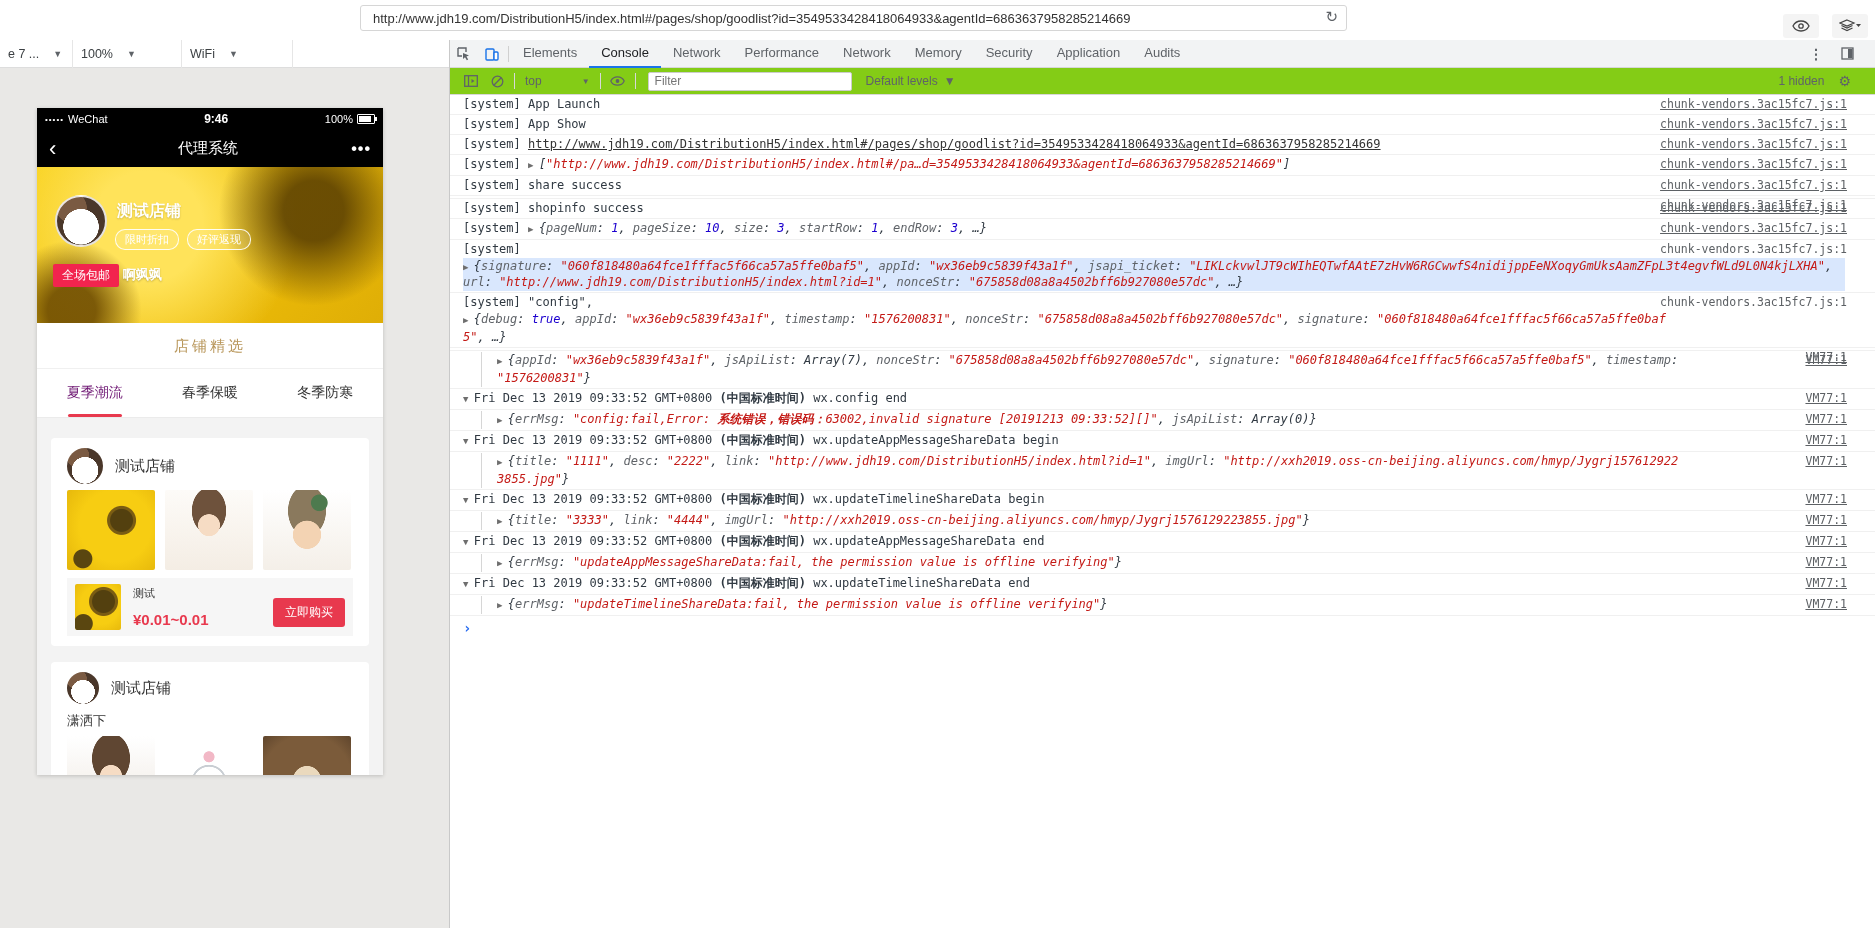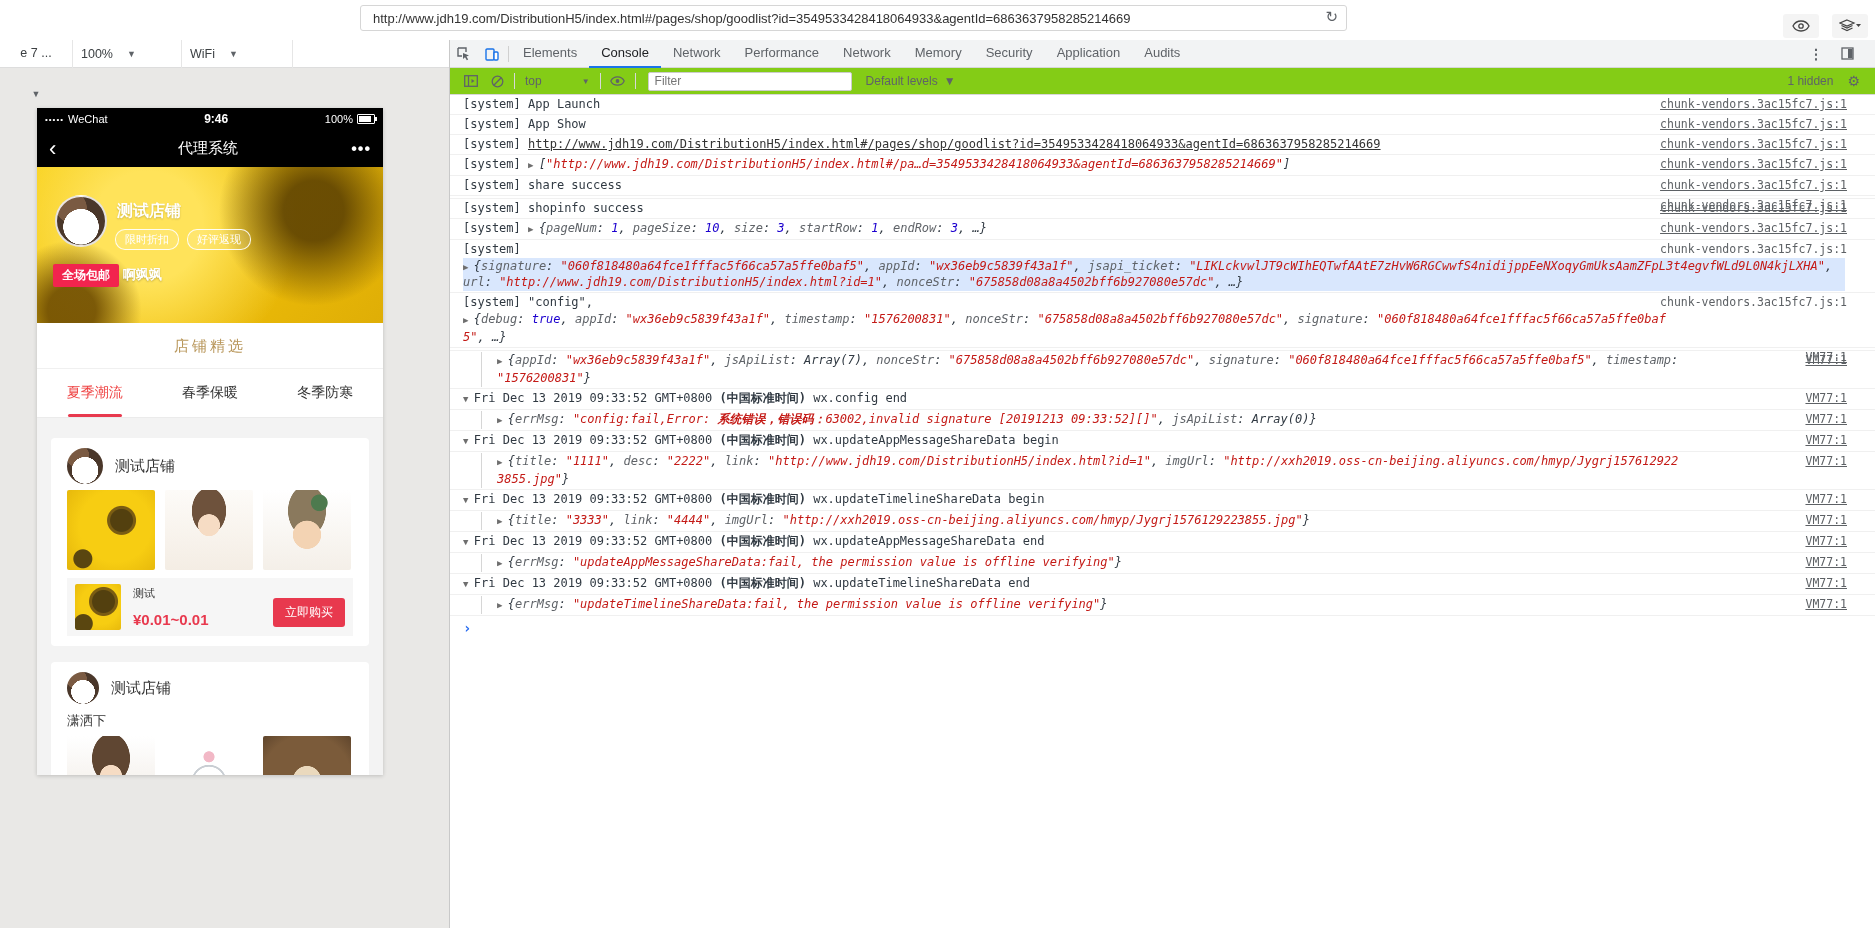--- a/index.html
+++ b/index.html
@@ -33,26 +33,26 @@
     radial-gradient(circle at 80% 28%, rgba(84,58,2,.85) 0 30px, rgba(84,58,2,0) 95px),
     radial-gradient(circle at 10% 92%, rgba(110,76,2,.9) 0 24px, rgba(110,76,2,0) 70px),
     radial-gradient(circle at 32% 38%, #ffe35a 0 55px, rgba(255,227,90,0) 150px),
     linear-gradient(135deg,#f8d018,#eebd08 55%,#dfae06);}
   .b-avatar{position:absolute;left:18px;top:28px;width:48px;height:48px;border-radius:50%;border:2px solid rgba(255,255,255,.85);
     background:radial-gradient(circle at 50% 62%, #fff 0 46%, rgba(255,255,255,0) 47%),
                radial-gradient(circle at 30% 22%, #7a5a42 0 30%, rgba(0,0,0,0) 31%),#4a372a;}
   .b-shop{position:absolute;left:80px;top:34px;color:#fff;font-size:16px;font-weight:bold;text-shadow:0 1px 2px rgba(0,0,0,.2);}
   .b-badges{position:absolute;left:78px;top:62px;display:flex;gap:8px;}
   .pill{border:1px solid rgba(255,255,255,.9);color:#fff;border-radius:10px;font-size:11px;padding:2px 9px;background:rgba(255,255,255,.12);}
-  .b-promo{position:absolute;left:16px;top:97px;background:#f2244e;color:#fff;font-size:12px;padding:3px 9px;border-radius:2px;font-weight:bold;}
+  .b-promo{position:absolute;left:16px;top:97px;background:#f2244e;color:#fff;font-size:12px;padding:3px 9px;border-radius:2px;font-weight:normal;}
   .b-desc{position:absolute;left:86px;top:99px;color:#fff;font-size:13px;font-weight:bold;text-shadow:0 1px 2px rgba(0,0,0,.25);}
   .sectitle{height:45px;line-height:45px;text-align:center;color:#b8965a;font-size:15px;letter-spacing:3px;background:#fff;border-bottom:1px solid #f0f0f0;}
   .ptabs{height:48px;display:flex;background:#fff;border-bottom:1px solid #ebebeb;}
   .ptab{flex:1;text-align:center;line-height:46px;font-size:14px;color:#333;cursor:pointer;position:relative;}
-  .ptab.act{color:#ef4444;}
+  .ptab.act{color:#701a75;}
   .ptab.act::after{content:"";position:absolute;left:50%;margin-left:-27px;bottom:0;width:54px;height:3px;background:#e8394e;border-radius:2px;}
   .pbody{background:#f3f3f3;padding:20px 14px;height:100%;box-sizing:border-box;}
   .scard{background:#fff;border-radius:4px;padding:10px 16px;}
   .scard + .scard{margin-top:16px;}
   .chead{display:flex;align-items:center;gap:12px;}
   .cavatar{width:36px;height:36px;border-radius:50%;
     background:radial-gradient(circle at 50% 62%, #fff 0 46%, rgba(255,255,255,0) 47%),
                radial-gradient(circle at 30% 22%, #7a5a42 0 30%, rgba(0,0,0,0) 31%),#4a372a;}
   .cavatar.sm{width:32px;height:32px;}
   .cname{font-size:15px;color:#333;}
@@ -95,21 +95,21 @@
   .dtab.act{color:#202124;border-bottom-color:#1a73e8;}
   .dtright{margin-left:auto;display:flex;align-items:center;gap:6px;padding-right:14px;}
   .vdots{font-size:14px;color:#5f6368;font-weight:bold;cursor:pointer;padding:0 4px;}
   .ctoolbar{position:absolute;left:0;top:28px;width:100%;height:27px;background:#84cc16;border-bottom:1px solid #d7d7d7;box-sizing:border-box;display:flex;align-items:center;font-size:12px;color:#5f6368;}
   .cticon{width:26px;height:26px;display:flex;align-items:center;justify-content:center;cursor:pointer;}
   .ctsep{width:1px;height:16px;background:#d8d8d8;margin:0 4px;}
   .ctx{display:flex;align-items:center;gap:40px;padding:0 6px;cursor:pointer;}
   .ctx .car{font-size:8px;color:#5f6368;}
   .cfilter{width:190px;height:15px;border:1px solid #ccc;border-radius:2px;background:#fff;font:12px "Liberation Sans",sans-serif;color:#333;padding:1px 6px;outline:none;margin-left:8px;}
   .clevels{display:flex;align-items:center;gap:6px;margin-left:14px;cursor:pointer;}
-  .ctright{margin-left:auto;display:flex;align-items:center;gap:14px;padding-right:15px;}
+  .ctright{margin-left:auto;display:flex;align-items:center;gap:14px;padding-right:24px;}
   .gear{font-size:14px;color:#5f6368;cursor:pointer;}
   
   .crows{position:absolute;left:0;top:55px;width:100%;bottom:0;overflow:hidden;}
   .crow{position:relative;padding:1px 190px 1px 13px;border-bottom:1px solid #f0f0f0;
         font-family:"DejaVu Sans Mono",monospace;font-size:12px;color:#303942;}
   .cline{line-height:17px;white-space:pre-wrap;word-break:break-all;}
   .cline.hl{background:#d9e7fd;margin-right:-160px;line-height:15px;padding:1px 0;}
   .crow.ind .cline{margin-left:18px;border-left:1px solid #d6d6d6;padding-left:15px;}
   .c-sy,.c-t{color:#303942;}
   .c-tb{color:#303942;font-weight:bold;}
@@ -149,21 +149,21 @@
           <path d="M8 1L15 4 8 7 1 4z M2.5 6.5L8 9l5.5-2.5 M2.5 9L8 11.5 13.5 9" fill="none" stroke="#444" stroke-width="1.2"></path>
           <path d="M17 5l2.5 3 2.5-3z" fill="#444"></path>
         </svg>
     </span>
     <span class="albl">清缓存</span>
   </div>
 </div>
 
 <div class="leftpane">
   <div class="devbar">
-    <div class="devcell" style="width:56px;flex-direction:column;">
+    <div class="devcell" style="width:56px;">
       <span>e 7 ...</span>
       <span class="car">▼</span>
     </div>
     <div class="devcell" style="width:92px;">
       <span>100%</span>
       <span class="car">▼</span>
     </div>
     <div class="devcell" style="width:94px;">
       <span>WiFi</span>
       <span class="car">▼</span>

